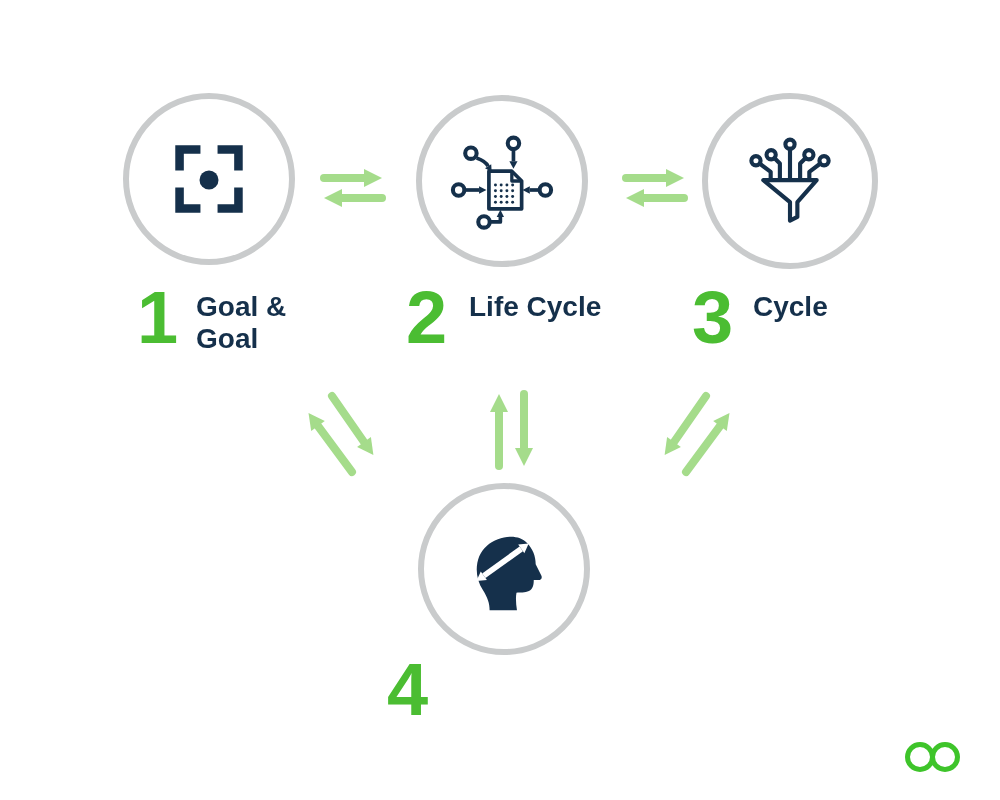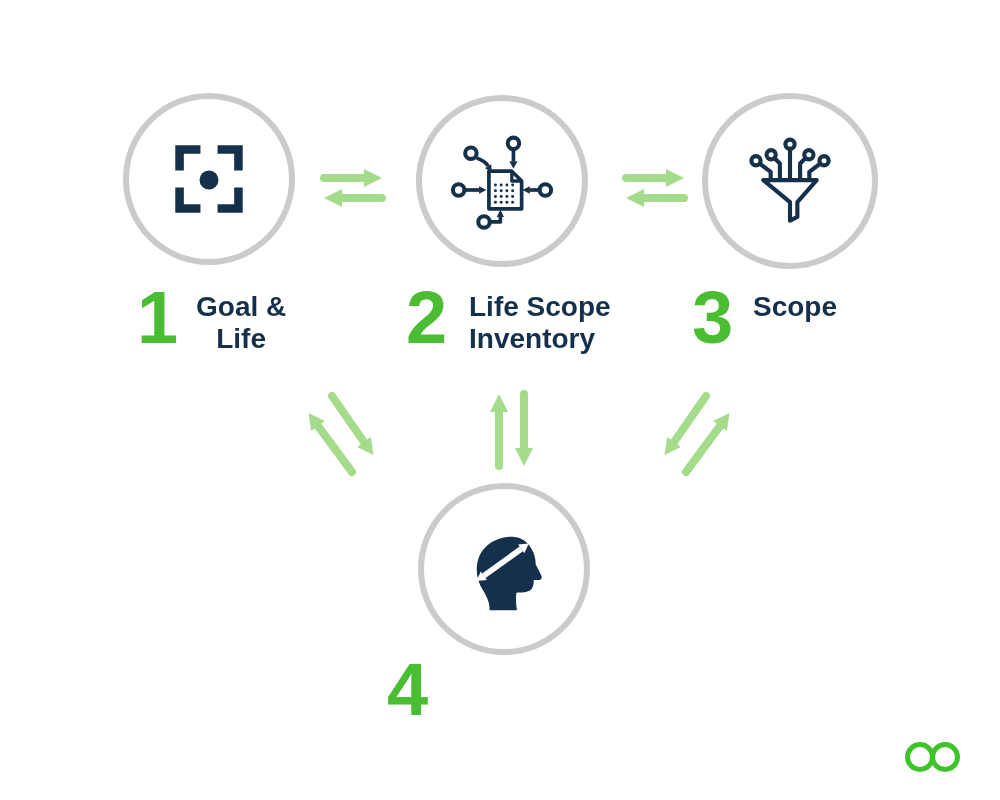--- a/index.html
+++ b/index.html
@@ -21,21 +21,21 @@
     line-height:74px;letter-spacing:-1px;
   }
   .n1{left:137px;top:281px;}
   .n2{left:406px;top:281px;}
   .n3{left:692px;top:281px;}
   .n4{left:387px;top:653px;}
   .label{
     position:absolute;color:#15304B;font-size:28px;font-weight:bold;
     line-height:32px;white-space:nowrap;
   }
-  .l1{left:196px;top:291px;text-align:center;}
+  .l1{left:196px;top:291px;}
   .l2{left:469px;top:291px;}
   .l3{left:753px;top:291px;}
   .l4{left:448px;top:675px;}
   .arrows{position:absolute;}
   .a12{left:318px;top:168px;}
   .a23{left:620px;top:168px;}
   .a14{left:286px;top:380px;}
   .a24{left:486px;top:386px;}
   .a34{left:652px;top:380px;}
   .logo{position:absolute;left:903px;top:740px;}
@@ -129,28 +129,27 @@
     </svg>
   </div>
 
   <div class="num n1">1</div>
   <div class="num n2">2</div>
   <div class="num n3">3</div>
   <div class="num n4">4</div>
 
   <div class="label l1">
     <div>Goal &amp;</div>
-    <div>Life</div>
+    <div>Goal</div>
   </div>
   <div class="label l2">
-    <div>Life Scope</div>
-    <div>Inventory</div>
+    <div>Life Cycle</div>
   </div>
   <div class="label l3">
-    <div>Scope</div>
+    <div>Cycle</div>
   </div>
 
   <svg class="arrows a12" width="70" height="40" viewBox="0 0 70 40">
     <line class="arrow-line" x1="6" y1="10" x2="46" y2="10"></line>
     <polygon class="arrow-head" points="46,1 64,10 46,19"></polygon>
     <line class="arrow-line" x1="64" y1="30" x2="24" y2="30"></line>
     <polygon class="arrow-head" points="24,21 6,30 24,39"></polygon>
   </svg>
 
   <svg class="arrows a23" width="70" height="40" viewBox="0 0 70 40">

